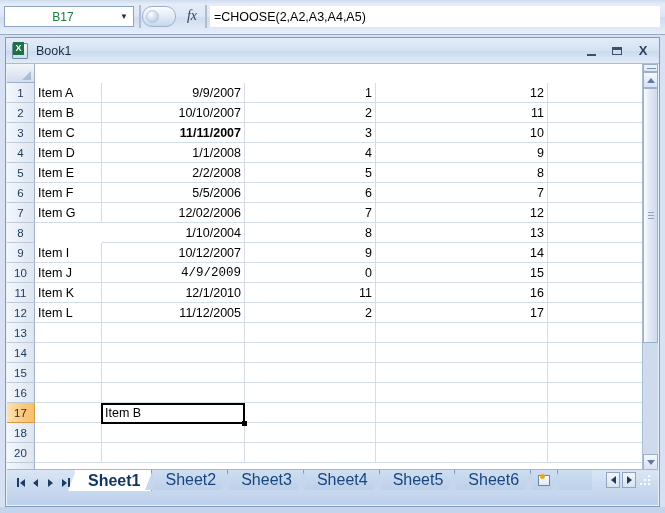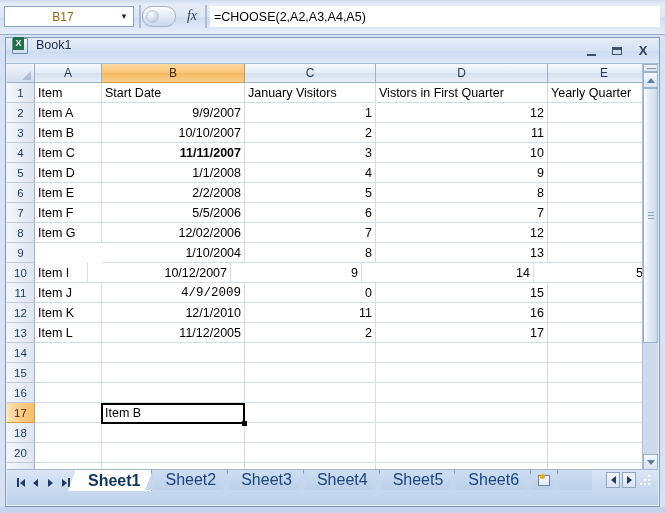--- a/index.html
+++ b/index.html
@@ -26,21 +26,21 @@
     background: linear-gradient(to bottom,#cfdcef,#e8eff9);
   }
   .namebox {
     position: absolute; left: 4px; top: 6px; width: 130px; height: 21px;
     background: #ffffff;
     border: 1px solid #8da5c4;
     box-sizing: border-box;
     display: flex; align-items: center;
   }
   .namebox-text {
-    flex: 1; text-align: center; font-size: 12px; color: #a16207;
+    flex: 1; text-align: center; font-size: 12px; color: #15803d;
     padding-left: 6px;
   }
   .namebox-arrow {
     width: 18px; text-align: center; font-size: 8px; color: #1b2a44;
     line-height: 19px;
   }
   .fbar-sep {
     position: absolute; left: 139px; top: 5px; width: 2px; height: 23px;
     background: #aebdd4;
   }
@@ -83,21 +83,21 @@
     position: absolute; left: 5px; top: 37px; width: 655px; height: 470px;
     border: 1px solid #7f9bbd;
     background: #eaf0fa;
     box-sizing: border-box;
   }
   .wb-title {
     position: absolute; left: 0; top: 0; width: 653px; height: 26px;
     background: linear-gradient(to bottom,#e4ecf8 0%,#d5e2f2 50%,#c9d9ef 51%,#e2ebf8 100%);
     border-bottom: 1px solid #a7bcd7;
     box-sizing: border-box;
-    display: flex; 
+    display: flex; align-items: center;
   }
   .wb-icon {
     margin-left: 6px; width: 16px; height: 16px;
     background: linear-gradient(to bottom,#f4f8fc,#cfdcec);
     border: 1px solid #6f8aa8;
     border-radius: 1px;
     position: relative;
     box-sizing: border-box;
   }
   .wb-icon::before {
@@ -403,21 +403,20 @@
         <div class="wb-btn">
             <div class="cls">X</div>
           </div>
       </div>
     </div>
 
     <div class="grid-wrap">
 
       <div class="corner-cell"></div>
 
-      <div class="colhead-row" id="colheads"><div class="colhead" style="width: 67px;">A</div><div class="colhead sel" style="width: 143px;">B</div><div class="colhead" style="width: 131px;">C</div><div class="colhead" style="width: 172px;">D</div><div class="colhead" style="width: 113px;">E</div></div>
 
       <div class="rowhead-col" id="rowheads">
           <div class="rowhead">1</div>
           <div class="rowhead">2</div>
           <div class="rowhead">3</div>
           <div class="rowhead">4</div>
           <div class="rowhead">5</div>
           <div class="rowhead">6</div>
           <div class="rowhead">7</div>
           <div class="rowhead">8</div>
@@ -429,30 +428,29 @@
           <div class="rowhead">14</div>
           <div class="rowhead">15</div>
           <div class="rowhead">16</div>
           <div class="rowhead sel">17</div>
           <div class="rowhead">18</div>
           <div class="rowhead">20</div>
           <div class="rowhead">20</div>
         </div>
 
       <div class="cells-area" id="cells">
-          <div class="grid-row"><div class="cell left" style="width: 67px;">Item</div><div class="cell left" style="width: 143px;">Start Date</div><div class="cell left" style="width: 131px;">January Visitors</div><div class="cell left" style="width: 172px;">Vistors in First Quarter</div><div class="cell left" style="width: 113px;">Yearly Quarter</div></div>
           <div class="grid-row"><div class="cell left" style="width: 67px;">Item A</div><div class="cell right" style="width: 143px;">9/9/2007</div><div class="cell right" style="width: 131px;">1</div><div class="cell right" style="width: 172px;">12</div><div class="cell right" style="width: 113px;">3</div></div>
           <div class="grid-row"><div class="cell left" style="width: 67px;">Item B</div><div class="cell right" style="width: 143px;">10/10/2007</div><div class="cell right" style="width: 131px;">2</div><div class="cell right" style="width: 172px;">11</div><div class="cell right" style="width: 113px;">5</div></div>
           <div class="grid-row"><div class="cell left" style="width: 67px;">Item C</div><div class="cell right" style="width: 143px; font-weight: bold;">11/11/2007</div><div class="cell right" style="width: 131px;">3</div><div class="cell right" style="width: 172px;">10</div><div class="cell right" style="width: 113px;">6</div></div>
           <div class="grid-row"><div class="cell left" style="width: 67px;">Item D</div><div class="cell right" style="width: 143px;">1/1/2008</div><div class="cell right" style="width: 131px;">4</div><div class="cell right" style="width: 172px;">9</div><div class="cell right" style="width: 113px;">6</div></div>
           <div class="grid-row"><div class="cell left" style="width: 67px;">Item E</div><div class="cell right" style="width: 143px;">2/2/2008</div><div class="cell right" style="width: 131px;">5</div><div class="cell right" style="width: 172px;">8</div><div class="cell right" style="width: 113px;">6</div></div>
           <div class="grid-row"><div class="cell left" style="width: 67px;">Item F</div><div class="cell right" style="width: 143px;">5/5/2006</div><div class="cell right" style="width: 131px;">6</div><div class="cell right" style="width: 172px;">7</div><div class="cell right" style="width: 113px;">5</div></div>
           <div class="grid-row"><div class="cell left" style="width: 67px;">Item G</div><div class="cell right" style="width: 143px;">12/02/2006</div><div class="cell right" style="width: 131px;">7</div><div class="cell right" style="width: 172px;">12</div><div class="cell right" style="width: 113px;">5</div></div>
           <div class="grid-row"><div class="cell left" style="width: 67px; margin-top: 32px;">Item H</div><div class="cell right" style="width: 143px;">1/10/2004</div><div class="cell right" style="width: 131px;">8</div><div class="cell right" style="width: 172px;">13</div><div class="cell right" style="width: 113px;">5</div></div>
-          <div class="grid-row"><div class="cell left" style="width: 53px;">Item I</div><div class="cell right" style="width: 143px;">10/12/2007</div><div class="cell right" style="width: 131px;">9</div><div class="cell right" style="width: 172px;">14</div><div class="cell right" style="width: 113px;">5</div></div>
+          <div class="grid-row"><div class="cell left" style="width: 67px;">Item I</div><div class="cell right" style="width: 143px;">10/12/2007</div><div class="cell right" style="width: 131px;">9</div><div class="cell right" style="width: 172px;">14</div><div class="cell right" style="width: 113px;">5</div></div>
           <div class="grid-row"><div class="cell left" style="width: 67px;">Item J</div><div class="cell right" style="width: 143px; font-family: Liberation Mono, monospace;">4/9/2009</div><div class="cell right" style="width: 131px;">0</div><div class="cell right" style="width: 172px;">15</div><div class="cell right" style="width: 113px;">5</div></div>
           <div class="grid-row"><div class="cell left" style="width: 67px;">Item K</div><div class="cell right" style="width: 143px;">12/1/2010</div><div class="cell right" style="width: 131px;">11</div><div class="cell right" style="width: 172px;">16</div><div class="cell right" style="width: 113px;">5</div></div>
           <div class="grid-row"><div class="cell left" style="width: 67px;">Item L</div><div class="cell right" style="width: 143px;">11/12/2005</div><div class="cell right" style="width: 131px;">2</div><div class="cell right" style="width: 172px;">17</div><div class="cell right" style="width: 113px;">5</div></div>
           <div class="grid-row"><div class="cell left" style="width: 67px;"></div><div class="cell right" style="width: 143px;"></div><div class="cell right" style="width: 131px;"></div><div class="cell right" style="width: 172px;"></div><div class="cell right" style="width: 113px;"></div></div>
           <div class="grid-row"><div class="cell left" style="width: 67px;"></div><div class="cell right" style="width: 143px;"></div><div class="cell right" style="width: 131px;"></div><div class="cell right" style="width: 172px;"></div><div class="cell right" style="width: 113px;"></div></div>
           <div class="grid-row"><div class="cell left" style="width: 67px;"></div><div class="cell right" style="width: 143px;"></div><div class="cell right" style="width: 131px;"></div><div class="cell right" style="width: 172px;"></div><div class="cell right" style="width: 113px;"></div></div>
           <div class="grid-row"><div class="cell left" style="width: 67px;"></div><div class="cell right" style="width: 143px;"></div><div class="cell right" style="width: 131px;"></div><div class="cell right" style="width: 172px;"></div><div class="cell right" style="width: 113px;"></div></div>
           <div class="grid-row"><div class="cell left" style="width: 67px;"></div><div class="cell right" style="width: 143px;"></div><div class="cell right" style="width: 131px;"></div><div class="cell right" style="width: 172px;"></div><div class="cell right" style="width: 113px;"></div></div>
           <div class="grid-row"><div class="cell left" style="width: 67px;"></div><div class="cell right" style="width: 143px;"></div><div class="cell right" style="width: 131px;"></div><div class="cell right" style="width: 172px;"></div><div class="cell right" style="width: 113px;"></div></div>
           <div class="grid-row"><div class="cell left" style="width: 67px;"></div><div class="cell right" style="width: 143px;"></div><div class="cell right" style="width: 131px;"></div><div class="cell right" style="width: 172px;"></div><div class="cell right" style="width: 113px;"></div></div>

